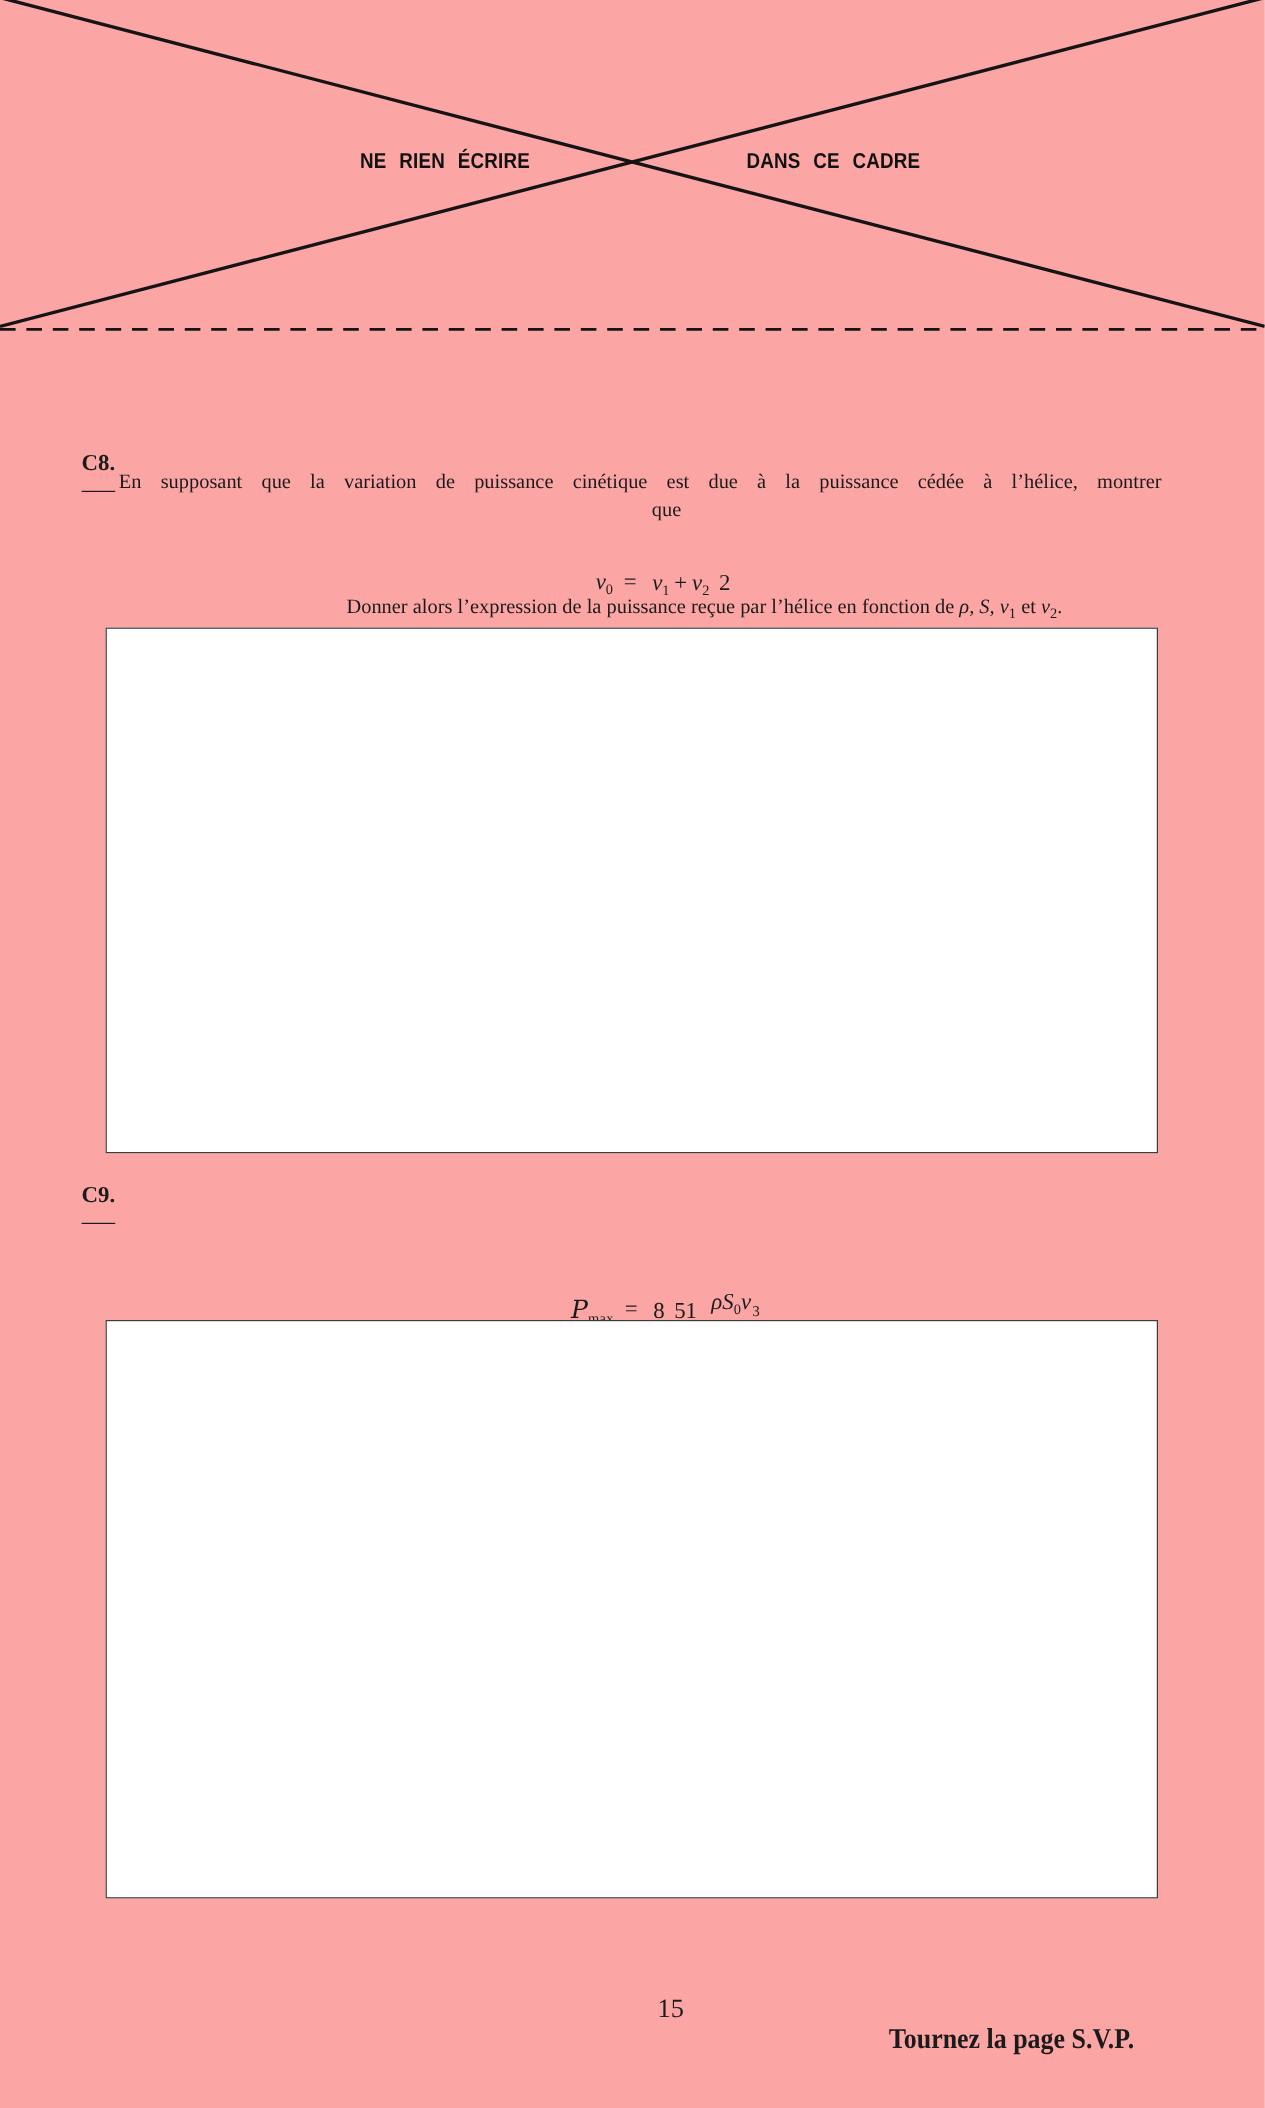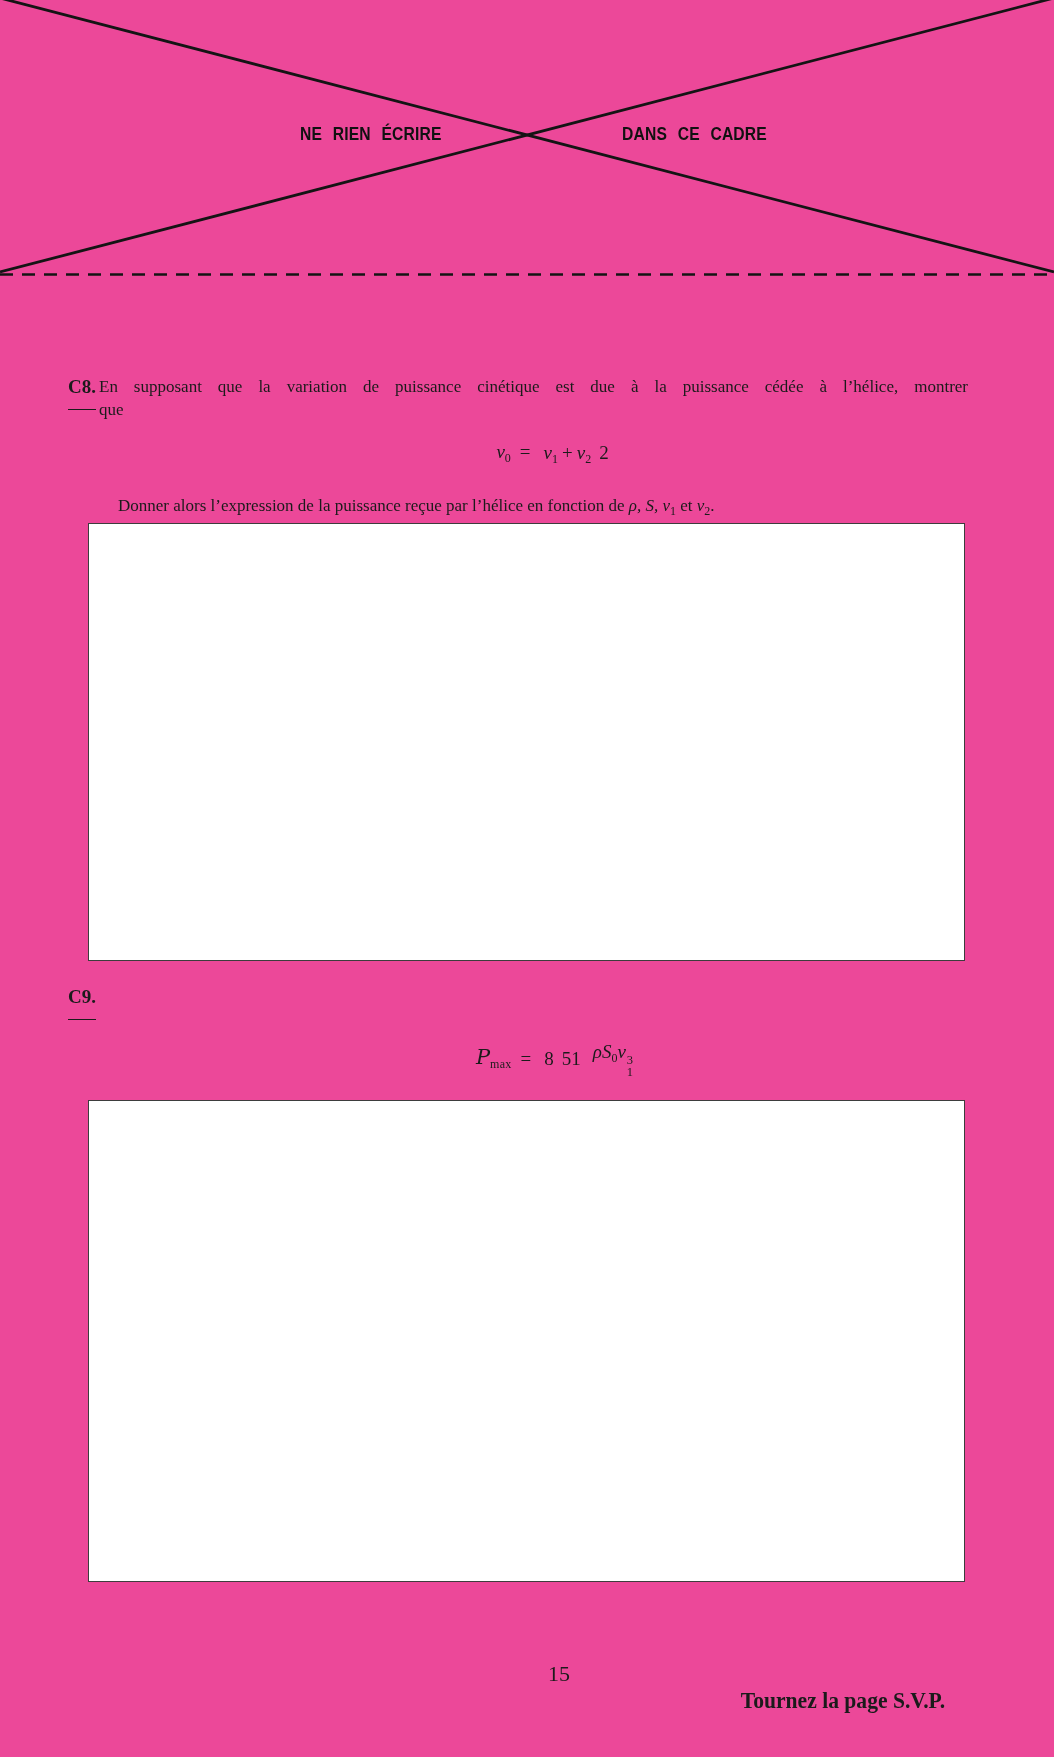--- a/index.html
+++ b/index.html
@@ -1,21 +1,21 @@
 <!DOCTYPE html>
 <html><head>
 <meta charset="utf-8">
 <style>
   html, body { margin: 0; padding: 0; background: #e8e8e8; }
   #page {
     position: relative;
     width: 1054px;
     height: 1757px;
     margin: 0 auto;
-    background: #ec4899;
+    background: #fca5a5;
     font-family: "Liberation Serif", serif;
     color: #1b1b1b;
     overflow: hidden;
   }
 
   
   #frame-svg { position: absolute; left: 0; top: 0; }
   .frame-label {
     position: absolute;
     font-family: "Liberation Sans", sans-serif;
@@ -46,35 +46,36 @@
     border-bottom: 1.8px solid #1b1b1b;
     padding-bottom: 11px;
   }
   .para {
     position: absolute;
     left: 99px;
     width: 869px;
     font-size: 17px;
     line-height: 23px;
   }
-  .jline { text-align: justify; text-align-last: justify; }
-  .lline { text-align: left; }
+  .jline { text-align: justify; text-align-last: justify; margin-top: 15px; }
+  .lline { text-align: center; margin-left: 44px; }
   .mi { font-style: italic; }
   sub.msub { font-size: 12px; vertical-align: -0.3em; line-height: 0; }
 
   
   .formula {
     position: absolute;
     left: 99px;
     width: 869px;
     display: flex;
     align-items: center;
     justify-content: center;
     font-size: 19px;
     transform: translateX(21px);
+    margin-top: 34px;
   }
   .formula .mrel { margin: 0 9px; }
   .frac {
     display: inline-flex;
     flex-direction: row;
     align-items: center;
   }
   .frac .num, .frac .den {
     line-height: 21px;
     padding: 0 4px;

